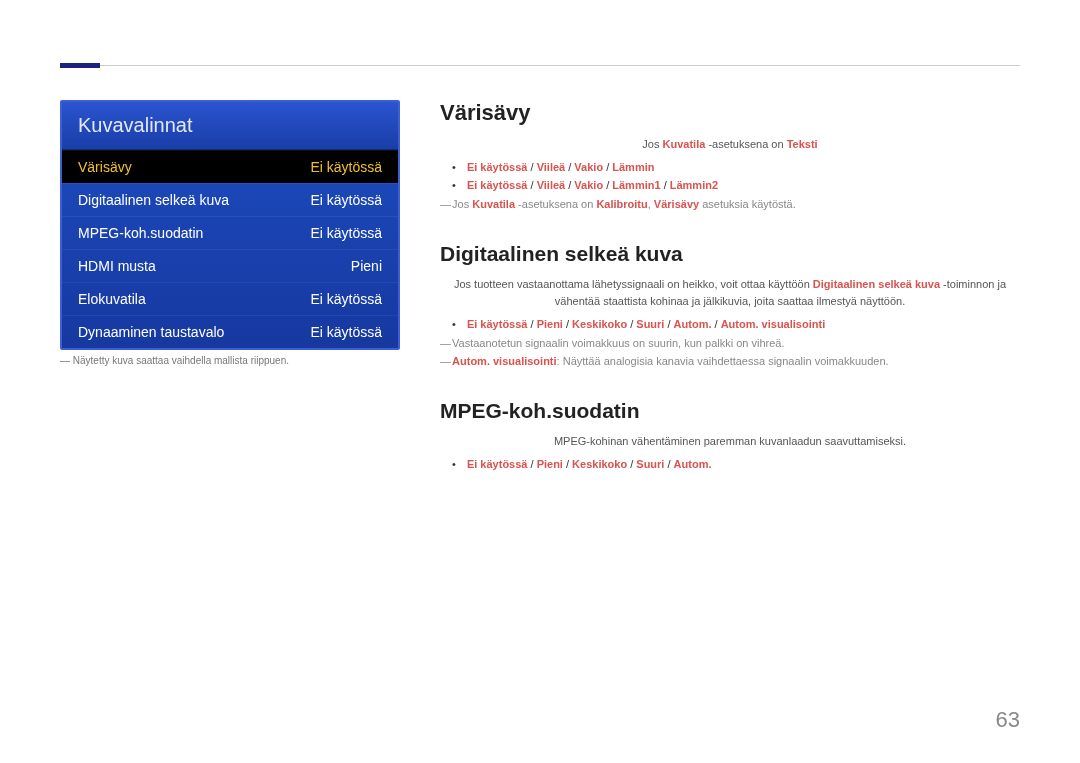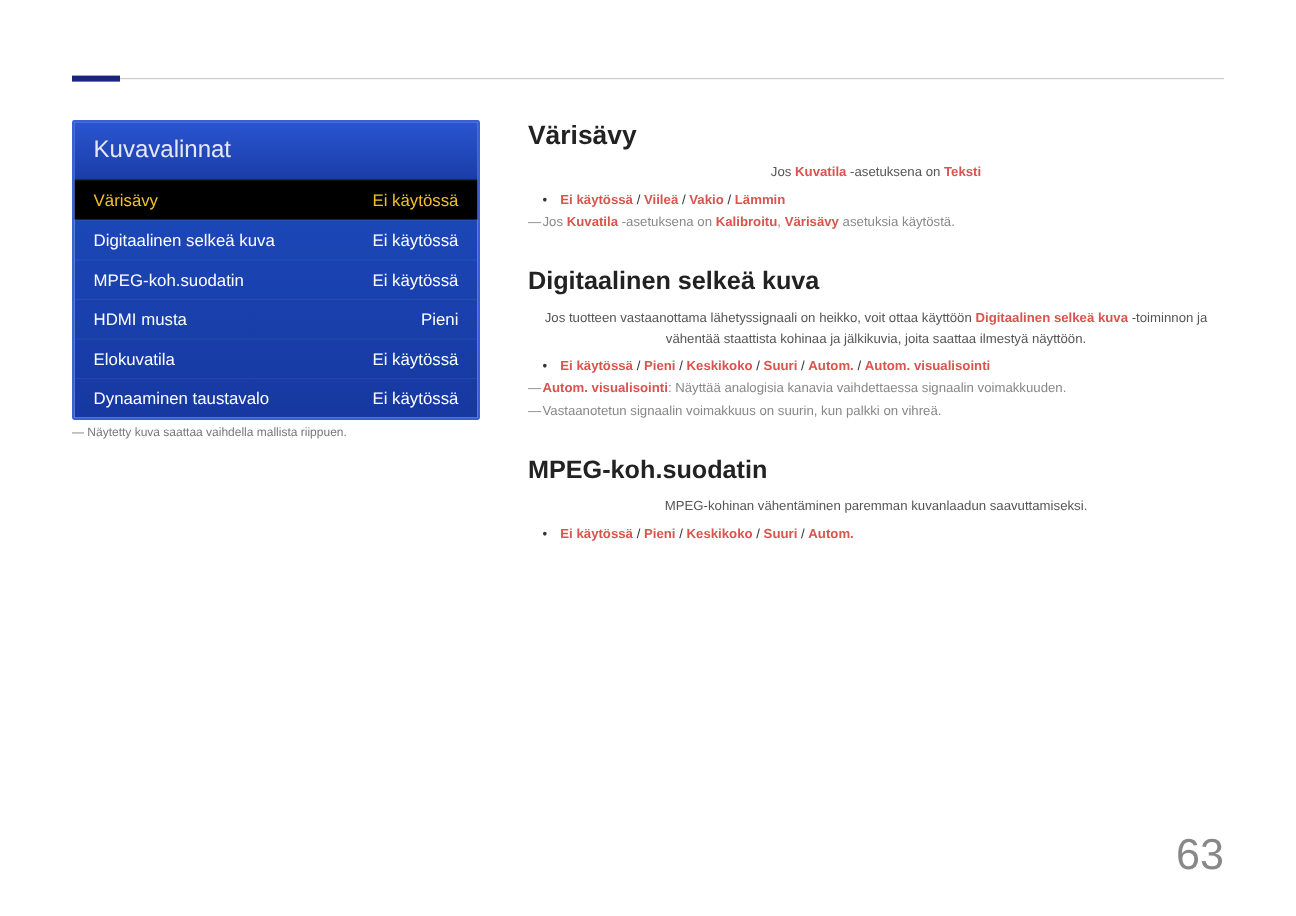--- a/index.html
+++ b/index.html
@@ -74,21 +74,21 @@
   .bullet::before { content: "•"; margin-right: 8px; color: #333; }
   .dash { font-size: 11px; color: #888; line-height: 1.7; margin-left: 0; }
   .dash::before { content: "― "; color: #888; letter-spacing: -1px; }
   .r { color: #d9534f; font-weight: 700; }
   .slash { color: #333; font-weight: 400; }
   .section { margin-bottom: 28px; }
   .page-num {
     position: absolute;
     bottom: 30px;
     right: 60px;
-    font-size: 36px;
+    font-size: 22px;
     color: #888;
     font-weight: 300;
     margin-left: 24px;
   }
 </style>
 </head>
 <body>
 
 <div class="top-divider"></div>
 <div class="top-accent"></div>
@@ -132,37 +132,40 @@
   <div class="content">
 
     <div class="section">
       <h2 class="section-h">Värisävy</h2>
       <p class="para">
         <span>Jos </span><span class="r">Kuvatila</span><span> -asetuksena on </span><span class="r">Teksti</span>
       </p>
       <p class="bullet">
         <span class="r">Ei käytössä</span><span class="slash"> / </span><span class="r">Viileä</span><span class="slash"> / </span><span class="r">Vakio</span><span class="slash"> / </span><span class="r">Lämmin</span>
       </p>
+      <p class="bullet">
+        <span class="r">Ei käytössä</span><span class="slash"> / </span><span class="r">Viileä</span><span class="slash"> / </span><span class="r">Vakio</span><span class="slash"> / </span><span class="r">Lämmin1</span><span class="slash"> / </span><span class="r">Lämmin2</span>
+      </p>
       <p class="dash">
         <span>Jos </span><span class="r">Kuvatila</span><span> -asetuksena on </span><span class="r">Kalibroitu</span><span>, </span><span class="r">Värisävy</span><span> asetuksia käytöstä.</span>
       </p>
     </div>
 
     <div class="section">
       <h2 class="section-h big">Digitaalinen selkeä kuva</h2>
       <p class="para">
         <span>Jos tuotteen vastaanottama lähetyssignaali on heikko, voit ottaa käyttöön </span><span class="r">Digitaalinen selkeä kuva</span><span> -toiminnon ja vähentää staattista kohinaa ja jälkikuvia, joita saattaa ilmestyä näyttöön.</span>
       </p>
       <p class="bullet">
         <span class="r">Ei käytössä</span><span class="slash"> / </span><span class="r">Pieni</span><span class="slash"> / </span><span class="r">Keskikoko</span><span class="slash"> / </span><span class="r">Suuri</span><span class="slash"> / </span><span class="r">Autom.</span><span class="slash"> / </span><span class="r">Autom. visualisointi</span>
       </p>
+      <p class="dash">Vastaanotetun signaalin voimakkuus on suurin, kun palkki on vihreä.</p>
       <p class="dash">
         <span class="r">Autom. visualisointi</span><span>: Näyttää analogisia kanavia vaihdettaessa signaalin voimakkuuden.</span>
       </p>
-      <p class="dash">Vastaanotetun signaalin voimakkuus on suurin, kun palkki on vihreä.</p>
     </div>
 
     <div class="section">
       <h2 class="section-h big">MPEG-koh.suodatin</h2>
       <p class="para">MPEG-kohinan vähentäminen paremman kuvanlaadun saavuttamiseksi.</p>
       <p class="bullet">
         <span class="r">Ei käytössä</span><span class="slash"> / </span><span class="r">Pieni</span><span class="slash"> / </span><span class="r">Keskikoko</span><span class="slash"> / </span><span class="r">Suuri</span><span class="slash"> / </span><span class="r">Autom.</span>
       </p>
     </div>
 

